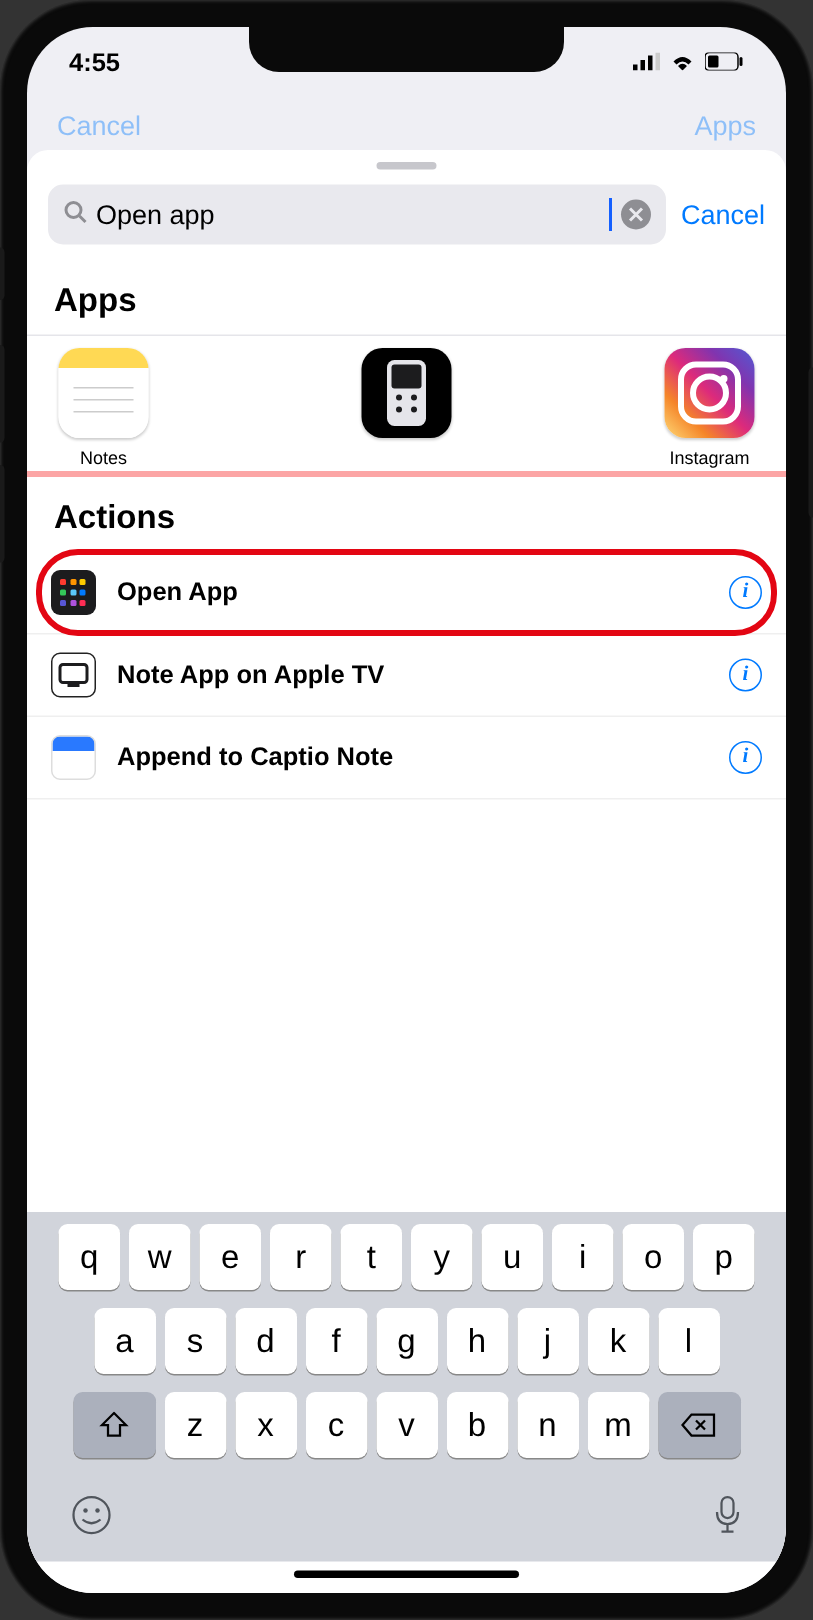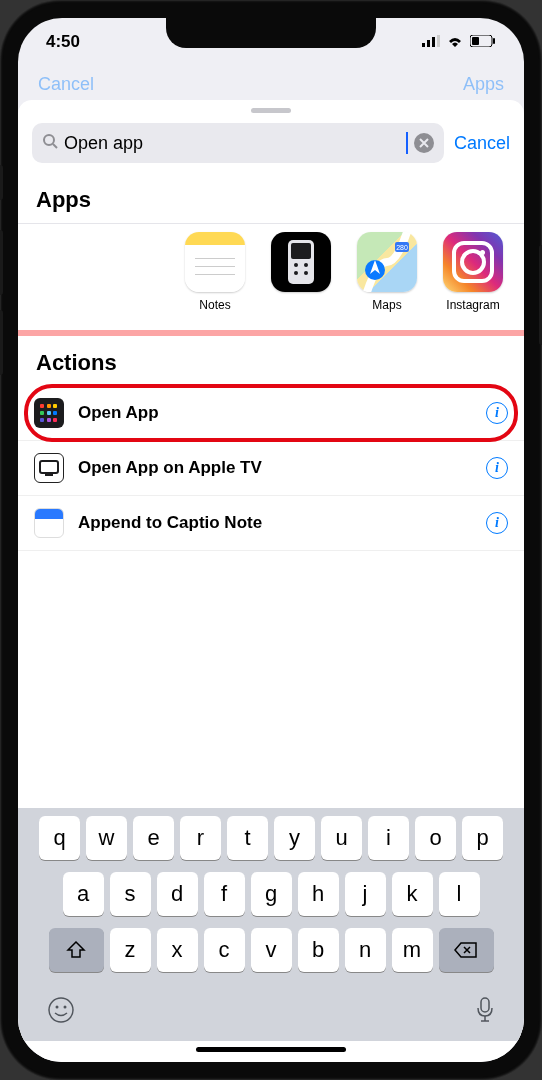--- a/index.html
+++ b/index.html
@@ -20,21 +20,21 @@
   .grabber { width: 40px; height: 5px; background: #c7c7cc; border-radius: 3px; margin: 8px auto 10px; }
   .search-row { display: flex; align-items: center; padding: 0 14px 10px; gap: 10px; }
   .search-field { flex: 1; background: #e9e9ee; border-radius: 10px; height: 40px; display: flex; align-items: center; padding: 0 10px; gap: 6px; }
   .search-field input { flex: 1; border: none; background: transparent; font-size: 18px; outline: none; }
   .cursor { width: 2px; height: 22px; background: #1560ff; }
   .clear-btn { width: 20px; height: 20px; border-radius: 50%; background: #8e8e93; color: #e9e9ee; display: flex; align-items: center; justify-content: center; font-size: 14px; }
   .cancel-link { color: #007aff; font-size: 18px; }
 
   .scroll { flex: 1; overflow: hidden; padding: 0; }
   .sec-title { font-size: 22px; font-weight: 700; padding: 14px 18px 10px; }
-  .apps-row { display: flex; justify-content: flex-end; padding: 8px 8px 18px; border-top: 1px solid #e5e5ea; border-bottom: 6px solid #fca5a5; }
+  .apps-row { display: flex; justify-content: space-between; padding: 8px 8px 2px; border-top: 1px solid #e5e5ea; border-bottom: 4px solid #fca5a5; }
   .app-item { display: flex; flex-direction: column; align-items: center; gap: 6px; width: 86px; font-size: 12px; text-align: center; line-height: 1.2; }
   .app-icon { width: 60px; height: 60px; border-radius: 14px; display: flex; align-items: center; justify-content: center; box-shadow: 0 1px 2px rgba(0,0,0,0.2); }
   .notes-icon { background: linear-gradient(#ffd954 0 22%, #fff 22% 100%); position: relative; }
   .notes-icon::after { content: ""; position: absolute; top: 26px; left: 10px; right: 10px; height: 1px; background: #ccc; box-shadow: 0 8px 0 #ccc, 0 16px 0 #ccc; }
   .safari-icon { background: #fff; }
   .atv-icon { background: #000; color: #fff; }
   .maps-icon { background: linear-gradient(135deg, #c5e8b7 0 40%, #f9e79f 40% 60%, #a9d6f5 60% 100%); position: relative; }
   .ig-icon { background: linear-gradient(45deg, #feda77, #f58529, #dd2a7b, #8134af, #515bd4); }
   .ig-inner { width: 42px; height: 42px; border: 4px solid #fff; border-radius: 12px; display: flex; align-items: center; justify-content: center; position: relative; }
   .ig-inner::before { content: ""; width: 18px; height: 18px; border: 4px solid #fff; border-radius: 50%; }
@@ -70,21 +70,21 @@
 <div class="phone">
   <div class="side-btn sb-left1"></div>
   <div class="side-btn sb-left2"></div>
   <div class="side-btn sb-left3"></div>
   <div class="side-btn sb-right"></div>
 
   <div class="screen">
     <div class="notch"></div>
 
     <div class="status-bar">
-      <span>4:50</span>
+      <span>4:55</span>
       <div class="status-right">
         <span>
           <svg width="18" height="12" viewBox="0 0 18 12">
               <rect x="0" y="8" width="3" height="4" fill="#000"></rect>
               <rect x="5" y="5" width="3" height="7" fill="#000"></rect>
               <rect x="10" y="2" width="3" height="10" fill="#000"></rect>
               <rect x="15" y="0" width="3" height="12" fill="#ccc"></rect>
             </svg>
         </span>
         <span>
@@ -142,32 +142,20 @@
                   <rect x="0" y="0" width="26" height="44" rx="5" fill="#e5e5ea"></rect>
                   <rect x="3" y="3" width="20" height="16" rx="2" fill="#1c1c1e"></rect>
                   <circle cx="8" cy="25" r="2" fill="#1c1c1e"></circle>
                   <circle cx="18" cy="25" r="2" fill="#1c1c1e"></circle>
                   <circle cx="8" cy="33" r="2" fill="#1c1c1e"></circle>
                   <circle cx="18" cy="33" r="2" fill="#1c1c1e"></circle>
                 </svg>
             </div>
           </div>
           <div class="app-item">
-            <div class="app-icon maps-icon">
-              <svg width="60" height="60" viewBox="0 0 60 60" style="position:absolute">
-                  <path d="M10 60 Q20 30 30 30 Q40 30 50 0" stroke="#fff" stroke-width="8" fill="none"></path>
-                  <circle cx="18" cy="38" r="10" fill="#0a7aff"></circle>
-                  <polygon points="18,28 23,42 18,38 13,42" fill="#fff"></polygon>
-                  <rect x="38" y="10" width="14" height="10" rx="2" fill="#3478f6"></rect>
-                  <text x="45" y="18" font-size="7" fill="#fff" text-anchor="middle">280</text>
-                </svg>
-            </div>
-            <span>Maps</span>
-          </div>
-          <div class="app-item">
             <div class="app-icon ig-icon">
                 <div class="ig-inner"></div>
               </div>
             <span>Instagram</span>
           </div>
         </div>
 
         <div class="sec-title">Actions</div>
         <div class="action-list">
 
@@ -190,21 +178,21 @@
             <div class="info-icon">i</div>
           </div>
 
           <div class="action-row">
             <div class="a-icon atv-a">
               <svg width="22" height="22" viewBox="0 0 22 22">
                   <rect x="2" y="4" width="18" height="12" rx="2" fill="none" stroke="#1c1c1e" stroke-width="2"></rect>
                   <rect x="7" y="17" width="8" height="2" fill="#1c1c1e"></rect>
                 </svg>
             </div>
-            <span class="label">Open App on Apple TV</span>
+            <span class="label">Note App on Apple TV</span>
             <div class="info-icon">i</div>
           </div>
 
           <div class="action-row">
             <div class="a-icon captio-icon"></div>
             <span class="label">Append to Captio Note</span>
             <div class="info-icon">i</div>
           </div>
 
         </div>

